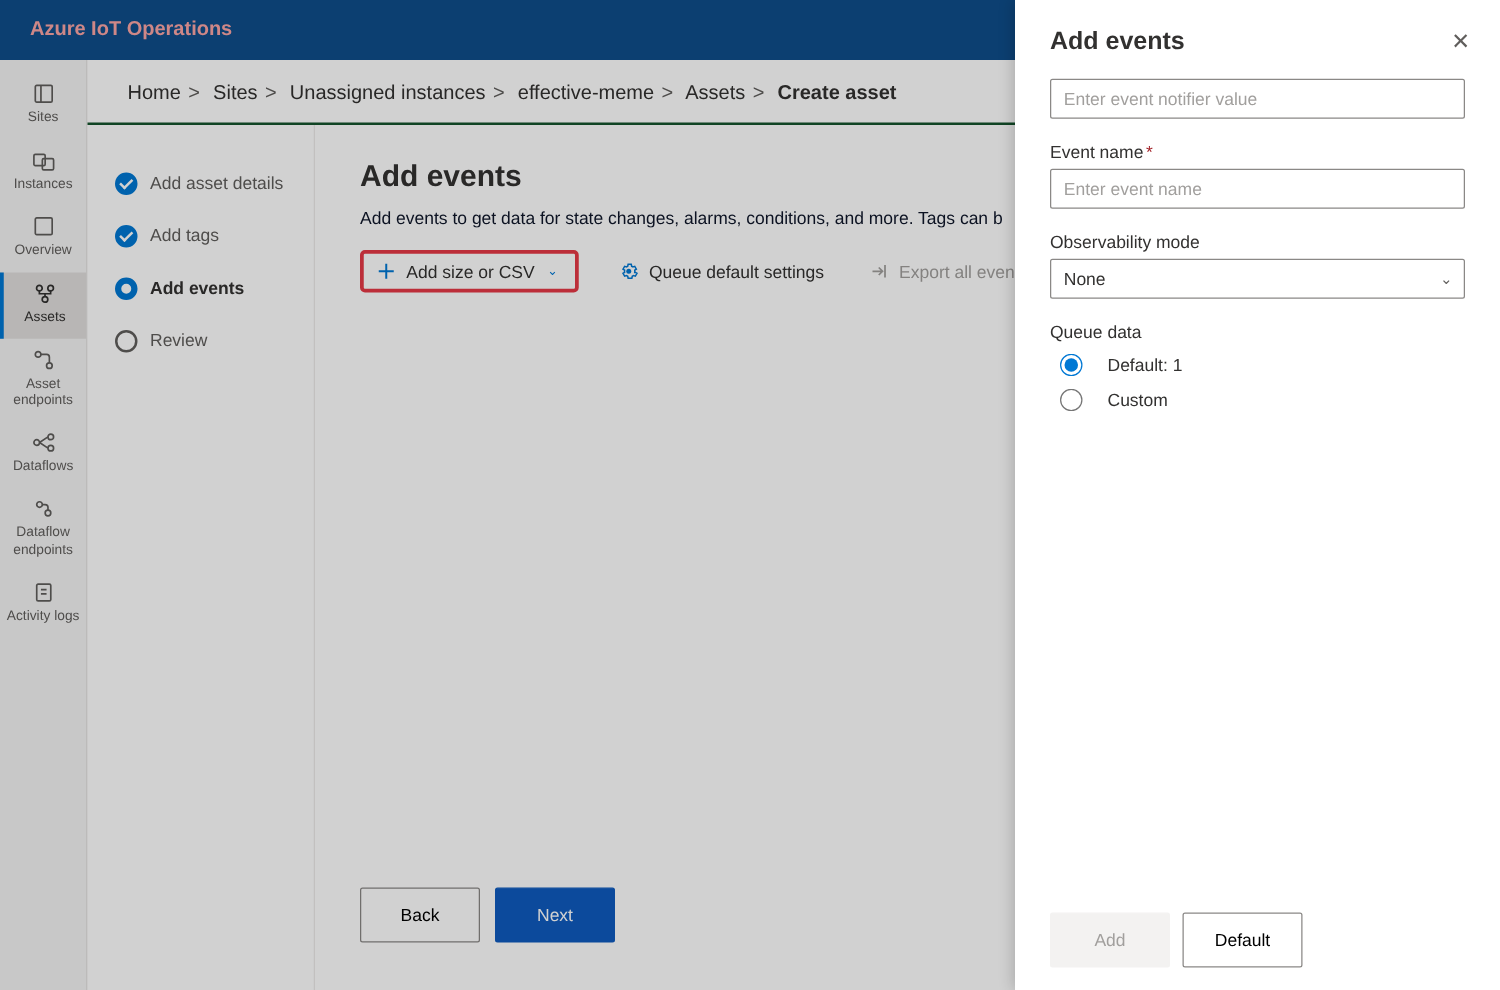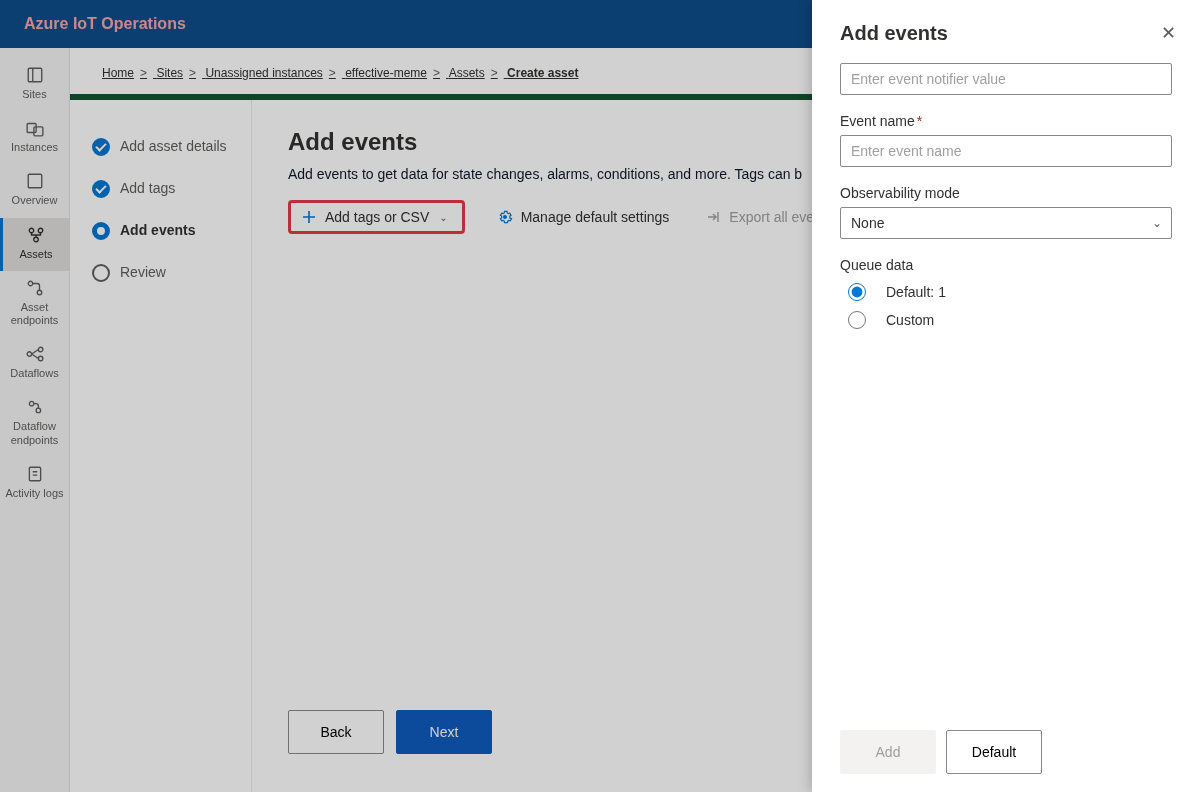--- a/index.html
+++ b/index.html
@@ -13,21 +13,21 @@
   .body { flex: 1; display: flex; min-height: 0; }
 
   
   .rail { width: 70px; background: #f5f5f5; border-right: 1px solid #e1dfdd; display: flex; flex-direction: column; align-items: center; padding-top: 10px; }
   .rail-item { width: 100%; display: flex; flex-direction: column; align-items: center; justify-content: center; padding: 8px 0 10px; font-size: 11px; color: #605e5c; cursor: pointer; line-height: 1.2; text-align: center; }
   .rail-item .ic { width: 18px; height: 18px; margin-bottom: 4px; }
   .rail-item.active { background: #e1dfdd; border-left: 3px solid #0078d4; color: #323130; }
 
   
   .main { flex: 1; display: flex; flex-direction: column; background: #fff; min-width: 0; }
-  .crumb { padding: 18px 24px 14px 32px; font-size: 12px; color: #323130; border-bottom: 6px solid #14532d; text-decoration: underline; }
+  .crumb { padding: 18px 24px 14px 32px; font-size: 16px; color: #323130; border-bottom: 2px solid #14532d; }
   .crumb a { color: #323130; text-decoration: none; }
   .crumb .sep { margin: 0 6px; color: #605e5c; }
   .crumb .current { font-weight: 600; }
 
   .content-row { flex: 1; display: flex; min-height: 0; }
 
   
   .steps { width: 182px; border-right: 1px solid #edebe9; padding: 26px 8px 0 18px; }
   .step { display: flex; align-items: flex-start; gap: 10px; padding: 12px 4px; color: #605e5c; font-size: 14px; cursor: pointer; }
   .step .dot { width: 18px; height: 18px; border: 2px solid #605e5c; border-radius: 50%; display: inline-block; flex-shrink: 0; }
@@ -178,29 +178,29 @@
 
         <section class="wizard">
           <h1>Add events</h1>
           <p class="desc">Add events to get data for state changes, alarms, conditions, and more. Tags can b</p>
 
           <div class="toolbar">
             <div class="tool-btn highlight">
               <svg class="ic" viewBox="0 0 16 16" stroke="#0078d4" stroke-width="1.6">
                   <path d="M8 2v12M2 8h12"></path>
                 </svg>
-              <span>Add tags or CSV</span>
+              <span>Add size or CSV</span>
               <span class="chev">⌄</span>
             </div>
             <div class="tool-btn">
               <svg class="ic" viewBox="0 0 16 16" fill="#0078d4">
                   <path d="M8 10a2 2 0 100-4 2 2 0 000 4z"></path>
                   <path d="M13.3 8.9l1.3.8-1.3 2.2-1.5-.5a5 5 0 01-1 .6l-.3 1.6H7.5l-.3-1.6a5 5 0 01-1-.6l-1.5.5-1.3-2.2 1.3-.8a5 5 0 010-1.8L3.4 6.3l1.3-2.2 1.5.5c.3-.2.6-.4 1-.6L7.5 2.4h2.5l.3 1.6c.4.2.7.4 1 .6l1.5-.5 1.3 2.2-1.3.8a5 5 0 010 1.8z" fill="none" stroke="#0078d4" stroke-width="1.2"></path>
                 </svg>
-              <span>Manage default settings</span>
+              <span>Queue default settings</span>
             </div>
             <div class="tool-btn disabled">
               <svg class="ic" viewBox="0 0 16 16" stroke="#a19f9d" stroke-width="1.4" fill="none">
                   <path d="M3 8h8M8 5l3 3-3 3M13 3v10"></path>
                 </svg>
               <span>Export all events</span>
             </div>
           </div>
 
           <div class="wizard-footer">

